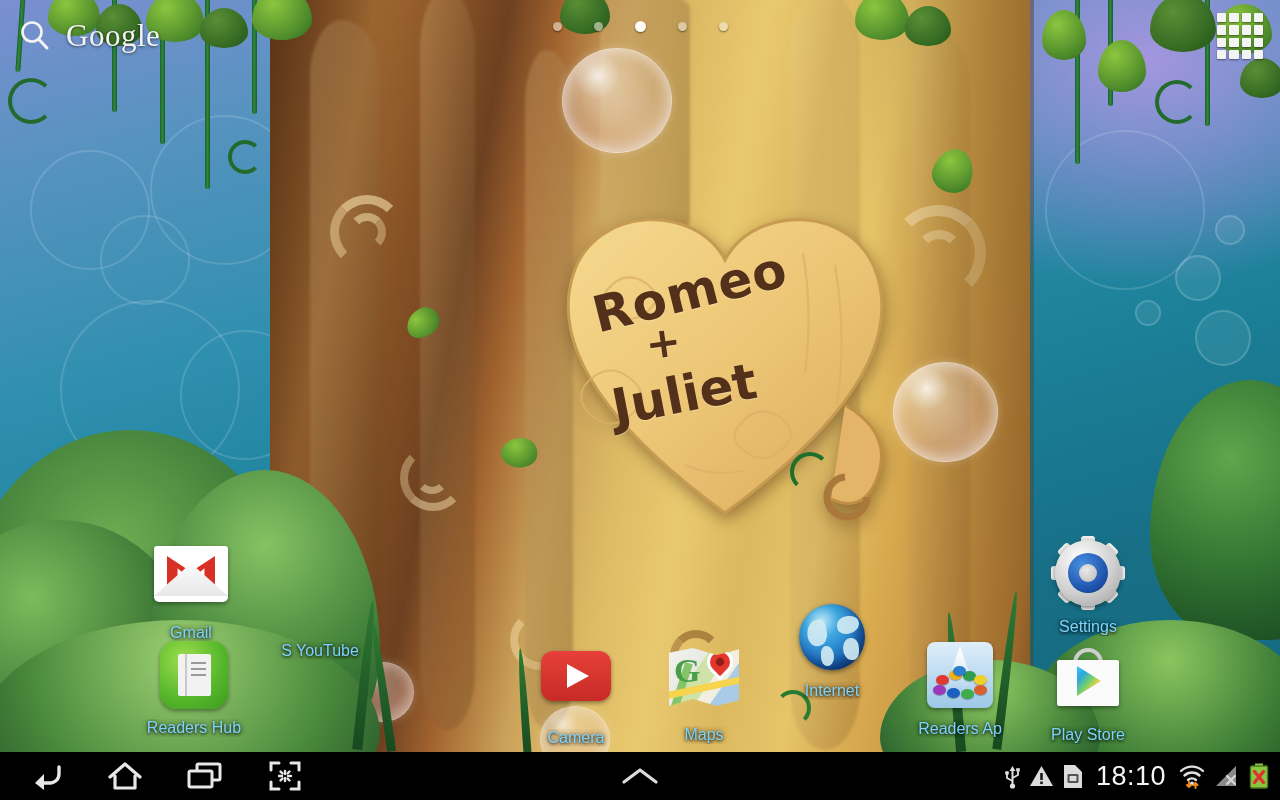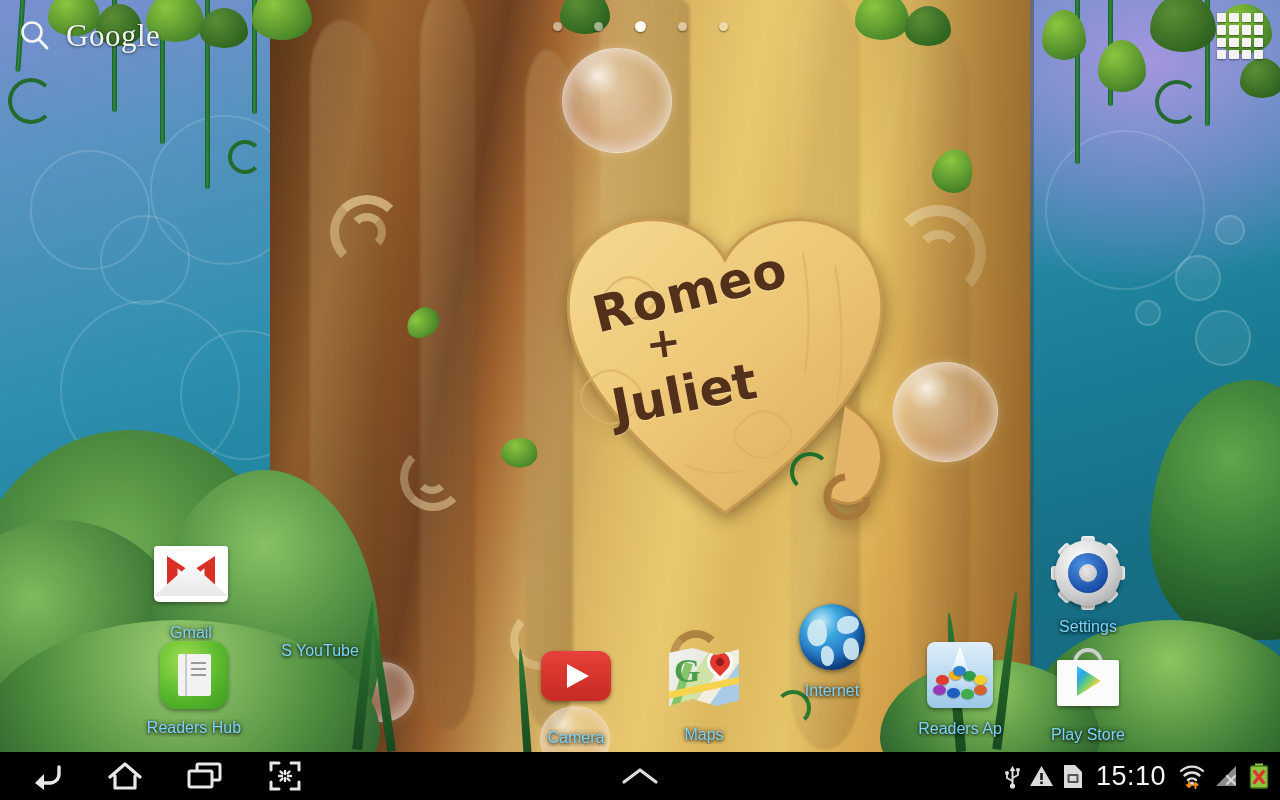--- a/index.html
+++ b/index.html
@@ -523,21 +523,21 @@
         </svg>
       </span>
       <span class="sicon">
         <svg width="22" height="25" viewBox="0 0 22 25">
           <path d="M2 1 H13 L20 8 V24 H2 Z" fill="#dcdcdc"></path>
           <rect x="5.5" y="10" width="11" height="9" rx="1.3" fill="#555"></rect>
           <rect x="7.6" y="12" width="6.8" height="5" fill="#dcdcdc"></rect>
           <rect x="17.4" y="18" width="2.6" height="4.5" fill="#dcdcdc"></rect>
         </svg>
       </span>
-      <span class="clock">15:10</span>
+      <span class="clock">18:10</span>
       <span class="sicon">
         <svg width="28" height="28" viewBox="0 0 28 28">
           <g fill="none" stroke="#e0e0e0" stroke-width="2.4" stroke-linecap="round">
             <path d="M3 9 a16 16 0 0 1 22 0"></path>
             <path d="M6.5 13.5 a11 11 0 0 1 15 0"></path>
             <path d="M10 18 a6 6 0 0 1 8 0"></path>
           </g>
           <circle cx="14" cy="21.5" r="2" fill="#e0e0e0"></circle>
           <path d="M11 20 v5 m0 0 l-2 -2 m2 2 l2 -2" stroke="#f08c1e" stroke-width="2" fill="none" stroke-linecap="round"></path>
           <path d="M17.5 26 v-5 m0 0 l-2 2 m2 -2 l2 2" stroke="#f08c1e" stroke-width="2" fill="none" stroke-linecap="round"></path>

